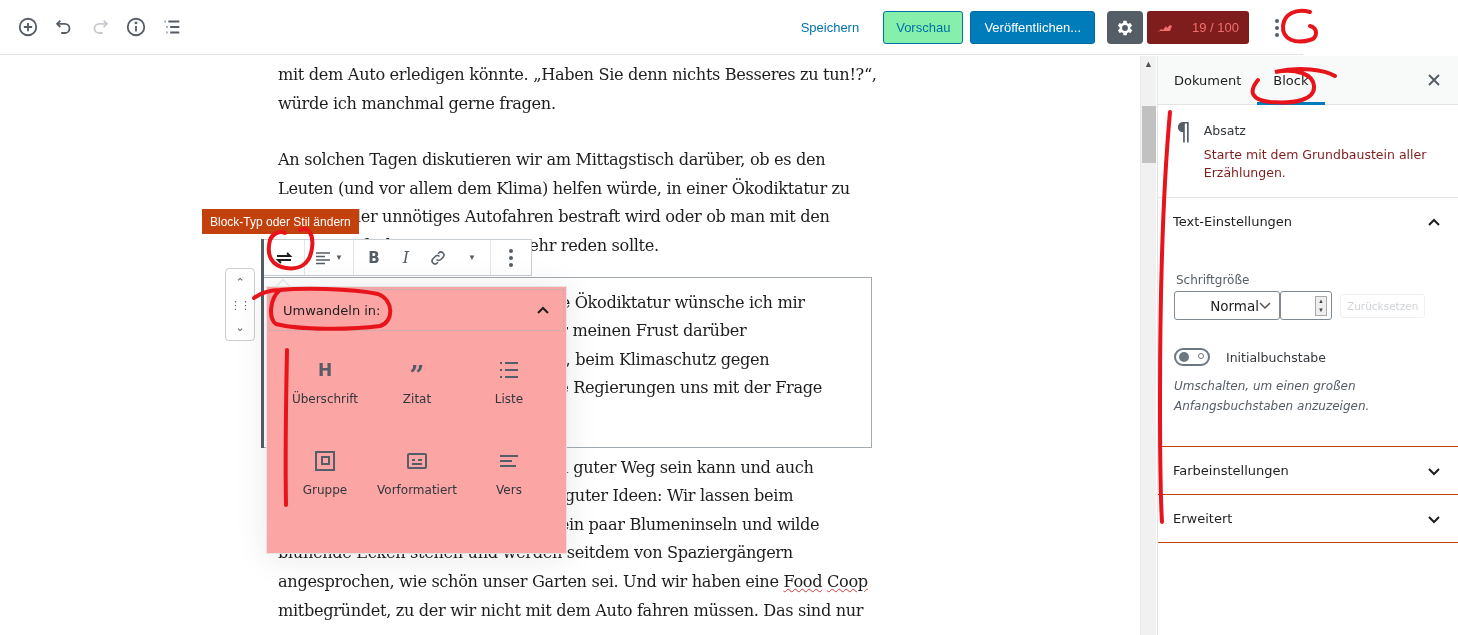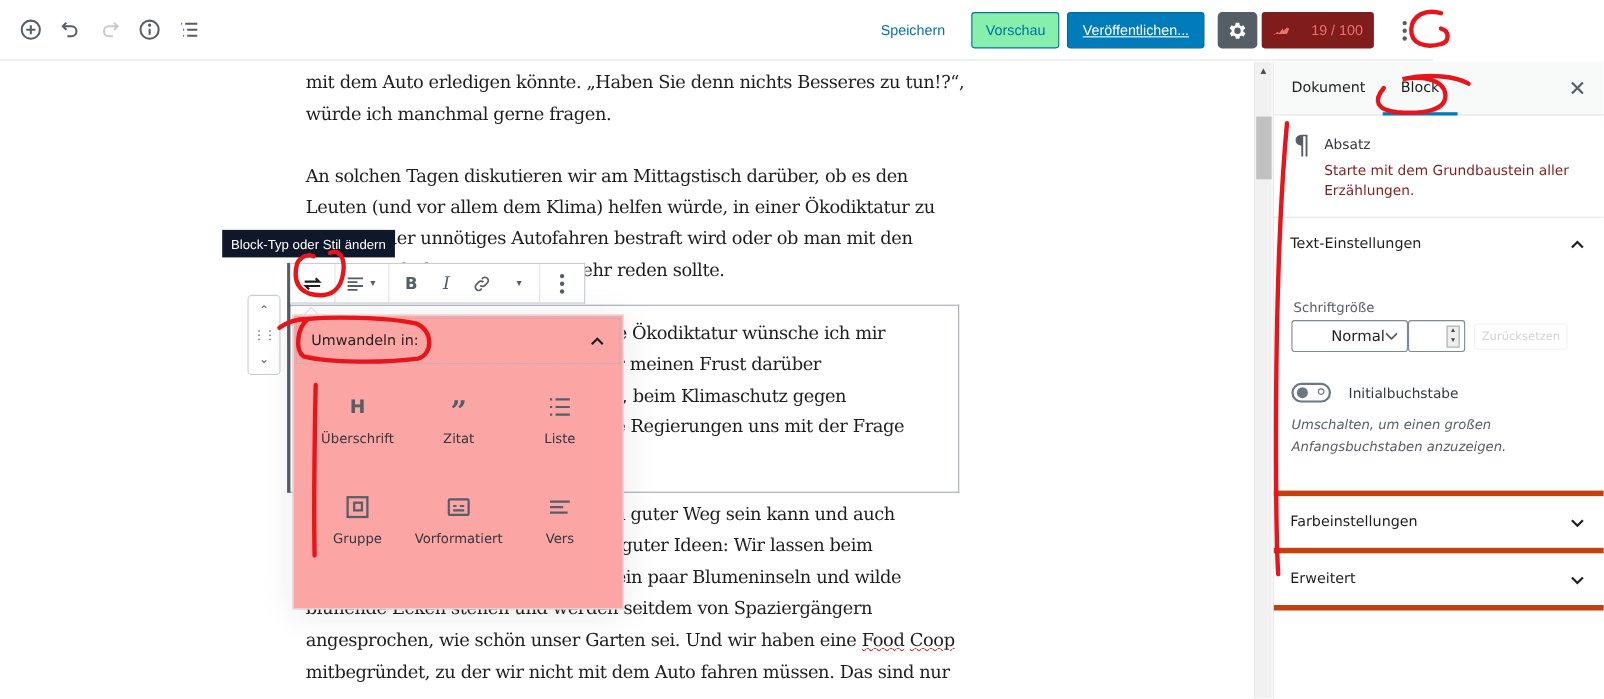--- a/index.html
+++ b/index.html
@@ -8,21 +8,21 @@
 
   
   .topbar { position: absolute; left: 0; top: 0; width: 1303px; height: 55px; border-bottom: 1px solid #e2e4e7; background: #fff; display: flex; align-items: center; }
   .tb-left { display: flex; align-items: center; padding-left: 10px; }
   .tb-icon { width: 36px; height: 36px; display: flex; align-items: center; justify-content: center; color: #555d66; }
   .tb-icon svg { width: 22px; height: 22px; }
   .tb-icon.disabled { color: #c6cbd0; }
   .tb-right { position: absolute; right: 0; top: 0; height: 55px; display: flex; align-items: center; }
   .btn-link { color: #0073aa; font-size: 13px; padding: 0 10px; margin-right: 14px; }
   .btn-secondary { height: 33px; padding: 0 12px; border: 1px solid #0071a1; border-radius: 3px; color: #0071a1; background: #86efac; font-size: 13px; display: flex; align-items: center; margin-right: 7px; }
-  .btn-primary { height: 33px; padding: 0 13px; border-radius: 3px; background: #007cba; color: #fff; font-size: 13px; display: flex; align-items: center; margin-right: 12px; border: 1px solid #006ba1; text-decoration: underline; }
+  .btn-primary { height: 33px; padding: 0 13px; border-radius: 3px; background: #007cba; color: #fff; font-size: 13px; display: flex; align-items: center; margin-right: 12px; border: 1px solid #006ba1; }
   .btn-gear { width: 36px; height: 33px; border-radius: 4px; background: #555d66; display: flex; align-items: center; justify-content: center; color: #fff; margin-right: 4px; }
   .seo-badge { height: 33px; padding: 0 10px; border-radius: 3px; background: #7f1d1d; color: #f0706d; font-size: 13px; display: flex; align-items: center; gap: 19px; margin-right: 8px; }
   .btn-more { width: 40px; height: 36px; display: flex; align-items: center; justify-content: center; color: #555d66; margin-right: 6px; }
 
   
   .editor { position: absolute; left: 0; top: 56px; width: 1140px; height: 579px; overflow: hidden; background: #fff; }
   .content { position: absolute; left: 278px; width: 580px; font-family: "DejaVu Serif", "Liberation Serif", serif; font-size: 16.2px; line-height: 28.6px; color: #1e1e1e; letter-spacing: -0.35px; }
   .para { margin-bottom: 28px; white-space: nowrap; }
   .line { display: block; height: 28.6px; }
   .spell { text-decoration: underline wavy #d63638; text-decoration-thickness: 1px; }
@@ -34,21 +34,21 @@
   .mover { position: absolute; left: 225px; top: 212px; width: 30px; height: 73px; border: 1px solid #c9ced3; border-radius: 4px; background: #fff; display: flex; flex-direction: column; align-items: center; justify-content: space-between; padding: 3px 0; color: #555d66; }
   .mover span { font-size: 11px; line-height: 20px; height: 20px; display: flex; align-items: center; }
 
   
   .block-toolbar { position: absolute; left: 264px; top: 183px; height: 37px; border: 1px solid #c9ced3; border-left: none; background: #fff; display: flex; align-items: stretch; }
   .bt-group { display: flex; align-items: center; border-right: 1px solid #e2e4e7; padding: 0 4px; }
   .bt-group:last-child { border-right: none; }
   .bt-btn { height: 36px; min-width: 32px; display: flex; align-items: center; justify-content: center; color: #1e1e1e; font-size: 15px; }
   .bt-caret { font-size: 8px; color: #555d66; margin-left: 4px; }
 
-  .tooltip { position: absolute; left: 202px; top: 153px; height: 25px; padding: 0 8px; background: #0f172a; color: #fff; font-size: 12px; display: flex; align-items: center; white-space: nowrap; }
+  .tooltip { position: absolute; left: 202px; top: 153px; height: 25px; padding: 0 8px; background: #c2410c; color: #fff; font-size: 12px; display: flex; align-items: center; white-space: nowrap; }
 
   
   .popover { position: absolute; left: 266px; top: 230px; width: 301px; height: 268px; background: #fca5a5; border: 1px solid #e2e4e7; box-shadow: 0 3px 30px rgba(25,30,35,.1); }
   .popover-arrow { position: absolute; left: 278px; top: 225px; width: 10px; height: 10px; background: #fff; border-left: 1px solid #e2e4e7; border-top: 1px solid #e2e4e7; transform: rotate(45deg); }
   .pop-header { margin: 2px 2px 0 2px; height: 42px; border: 1px dotted #aab1b7; display: flex; align-items: center; justify-content: space-between; padding: 0 13px; font-size: 13px; font-family: "DejaVu Sans", sans-serif; }
   .pop-grid { display: grid; grid-template-columns: repeat(3, 92px); gap: 0; padding: 18px 12px 0 12px; }
   .pop-item { height: 91px; display: flex; flex-direction: column; align-items: center; padding-top: 6px; color: #1e1e1e; }
   .pop-item .ico { height: 30px; display: flex; align-items: center; justify-content: center; color: #555d66; }
   .pop-item .lbl { font-size: 12px; font-family: "DejaVu Sans", sans-serif; text-align: center; margin-top: 6px; width: 82px; word-break: break-all; line-height: 16px; color: #32373c; }
 
@@ -61,21 +61,21 @@
   .sidebar { position: absolute; left: 1157px; top: 56px; width: 301px; height: 579px; background: #fff; border-left: 1px solid #e2e4e7; }
   .sb-tabs { height: 49px; border-bottom: 1px solid #e2e4e7; display: flex; align-items: stretch; background: #f8f9f9; position: relative; }
   .sb-tab { padding: 0 16px; display: flex; align-items: center; font-size: 13px; font-family: "DejaVu Sans", sans-serif; color: #1e1e1e; position: relative; }
   .sb-tab.active::after { content: ""; position: absolute; left: 16px; right: 16px; bottom: -1px; height: 3px; background: #007cba; left: 0; right: 0; }
   .sb-close { position: absolute; right: 14px; top: 14px; width: 20px; height: 20px; display: flex; align-items: center; justify-content: center; color: #555d66; font-size: 17px; }
   .block-card { display: flex; padding: 16px 16px 16px 18px; border-bottom: 1px solid #e2e4e7; height: 93px; }
   .block-card .bc-icon { width: 36px; font-size: 24px; color: #555d66; font-family: "DejaVu Sans", sans-serif; line-height: 22px; }
   .bc-title { font-size: 12.5px; font-family: "DejaVu Sans", sans-serif; color: #32373c; margin-bottom: 8px; margin-top: 2px; }
   .bc-desc { font-size: 12.5px; font-family: "DejaVu Sans", sans-serif; color: #7f1d1d; line-height: 18px; }
 
-  .panel { border-bottom: 5px solid #c2410c; }
+  .panel { border-bottom: 1px solid #c2410c; }
   .panel-head { height: 47px; display: flex; align-items: center; justify-content: space-between; padding: 0 16px 0 15px; font-size: 13px; font-family: "DejaVu Sans", sans-serif; color: #1e1e1e; }
   .panel-body { padding: 0 16px 30px 16px; margin-top: 28px; }
   .field-label { font-size: 12px; font-family: "DejaVu Sans", sans-serif; color: #555d66; margin-left: 2px; margin-bottom: 4px; margin-top: 4px; }
   .fs-row { display: flex; align-items: center; }
   .fs-select { width: 106px; height: 29px; border: 1px solid #7e8993; border-radius: 3px; display: flex; align-items: center; justify-content: flex-end; padding: 0 8px 0 12px; font-size: 13.5px; font-family: "DejaVu Sans", sans-serif; }
   .fs-number { width: 52px; height: 29px; border: 1px solid #7e8993; border-radius: 3px; display: flex; align-items: center; justify-content: flex-end; padding-right: 4px; }
   .spinner { width: 12px; height: 20px; border: 1px solid #aaa; display: flex; flex-direction: column; font-size: 6px; align-items: center; justify-content: space-around; color: #444; background: #eee; }
   .btn-reset { margin-left: 8px; height: 24px; padding: 0 6px; border: 1px solid #f0f0f0; border-radius: 3px; font-size: 10.5px; font-family: "DejaVu Sans", sans-serif; color: #d0d3d6; display: flex; align-items: center; }
   .toggle-row { display: flex; align-items: center; margin-top: 28px; }
   .toggle { width: 36px; height: 18px; border: 2px solid #6c7781; border-radius: 9px; position: relative; }

